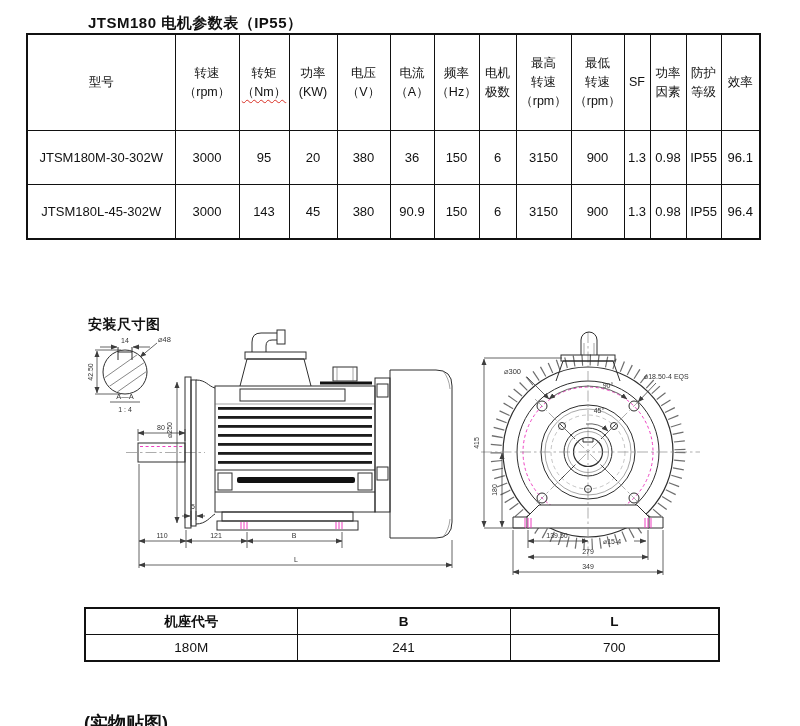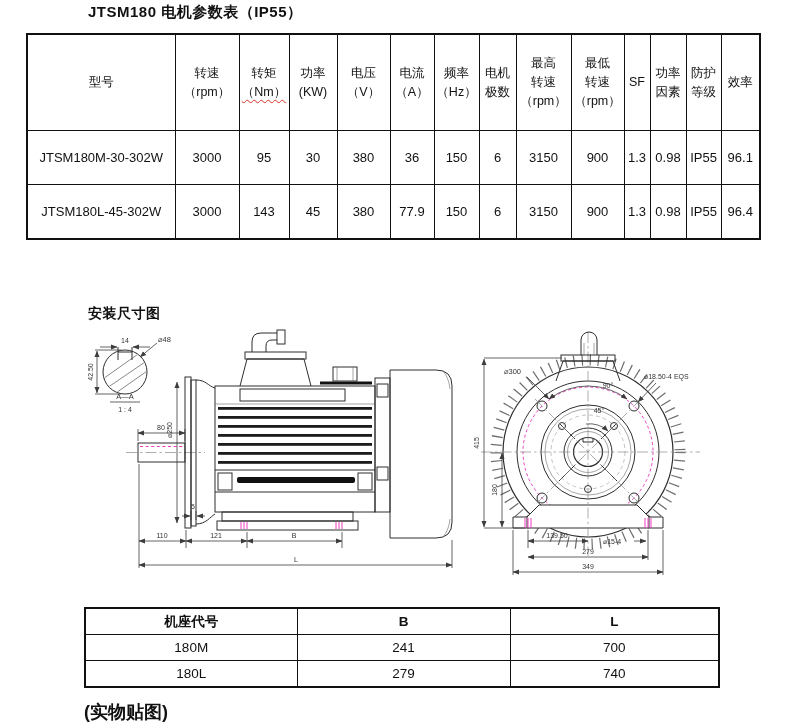--- a/index.html
+++ b/index.html
@@ -1,18 +1,18 @@
 <!DOCTYPE html>
 <html><head>
 <meta charset="utf-8">
 <style>
   html,body{margin:0;padding:0;background:#fff;}
   body{width:800px;height:726px;position:relative;overflow:hidden;
        font-family:"Liberation Sans","DejaVu Sans",sans-serif;color:#111;}
-  .abs{position:absolute;}
+  .abs{position:absolute;margin-top:11px;}
   .title{left:88px;top:3px;font-size:15px;font-weight:600;letter-spacing:.5px;}
   .subtitle{left:88px;top:305px;font-size:14px;font-weight:600;letter-spacing:.5px;}
   .footer{left:84px;top:700px;font-size:18px;font-weight:600;}
   table{border-collapse:collapse;table-layout:fixed;position:absolute;background:#fff;}
   .motor{left:26px;top:33px;width:733px;border:2px solid #111;}
   .motor th,.motor td{border:1px solid #111;text-align:center;vertical-align:middle;
       padding:0 1px;overflow:hidden;}
   .motor th{height:95px;font-size:12.5px;font-weight:400;white-space:pre-line;line-height:1.5;}
   .motor td{height:53px;font-size:13px;}
   .squiggle{text-decoration-line:underline;text-decoration-style:wavy;
@@ -91,39 +91,39 @@
       <th>防护
 等级</th>
       <th>效率</th>
     </tr>
   </thead>
   <tbody>
     <tr>
       <td>JTSM180M-30-302W</td>
       <td>3000</td>
       <td>95</td>
-      <td>30</td>
+      <td>20</td>
       <td>380</td>
       <td>36</td>
       <td>150</td>
       <td>6</td>
       <td>3150</td>
       <td>900</td>
       <td>1.3</td>
       <td>0.98</td>
       <td>IP55</td>
       <td>96.1</td>
     </tr>
     <tr>
       <td>JTSM180L-45-302W</td>
       <td>3000</td>
       <td>143</td>
       <td>45</td>
       <td>380</td>
-      <td>77.9</td>
+      <td>90.9</td>
       <td>150</td>
       <td>6</td>
       <td>3150</td>
       <td>900</td>
       <td>1.3</td>
       <td>0.98</td>
       <td>IP55</td>
       <td>96.4</td>
     </tr>
   </tbody>
@@ -300,21 +300,16 @@
       <th>B</th>
       <th>L</th>
     </tr>
   </thead>
   <tbody>
     <tr>
       <td>180M</td>
       <td>241</td>
       <td>700</td>
     </tr>
-    <tr>
-      <td>180L</td>
-      <td>279</td>
-      <td>740</td>
-    </tr>
   </tbody>
 </table>
 
 <div class="abs footer">(实物贴图)</div>
 
 </body></html>

